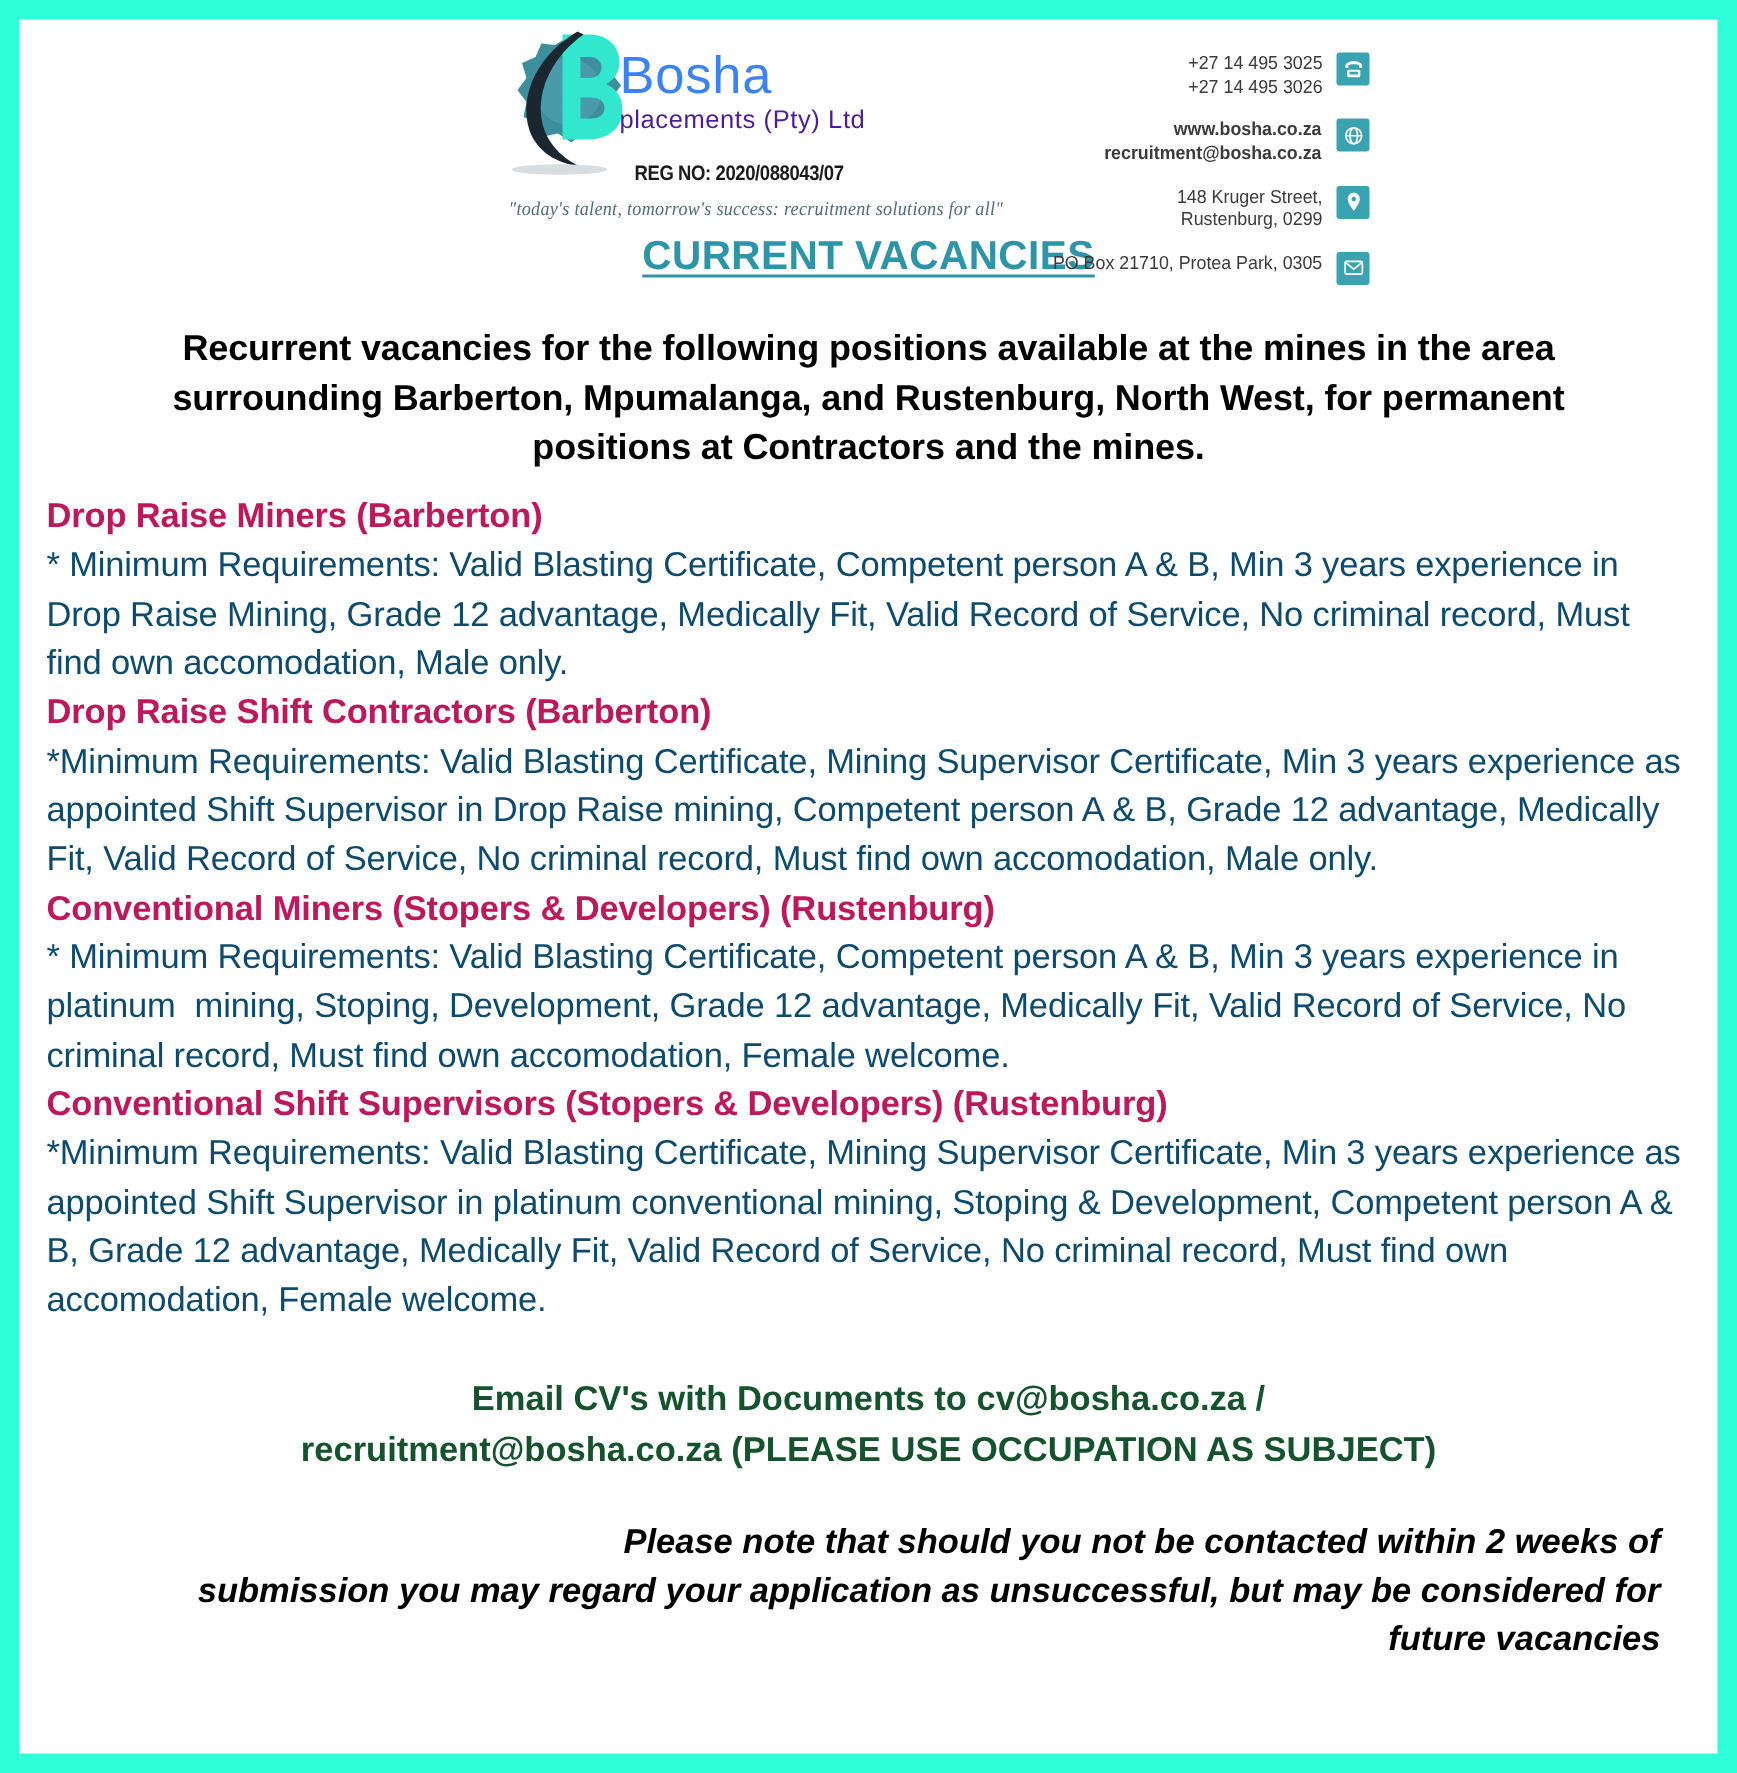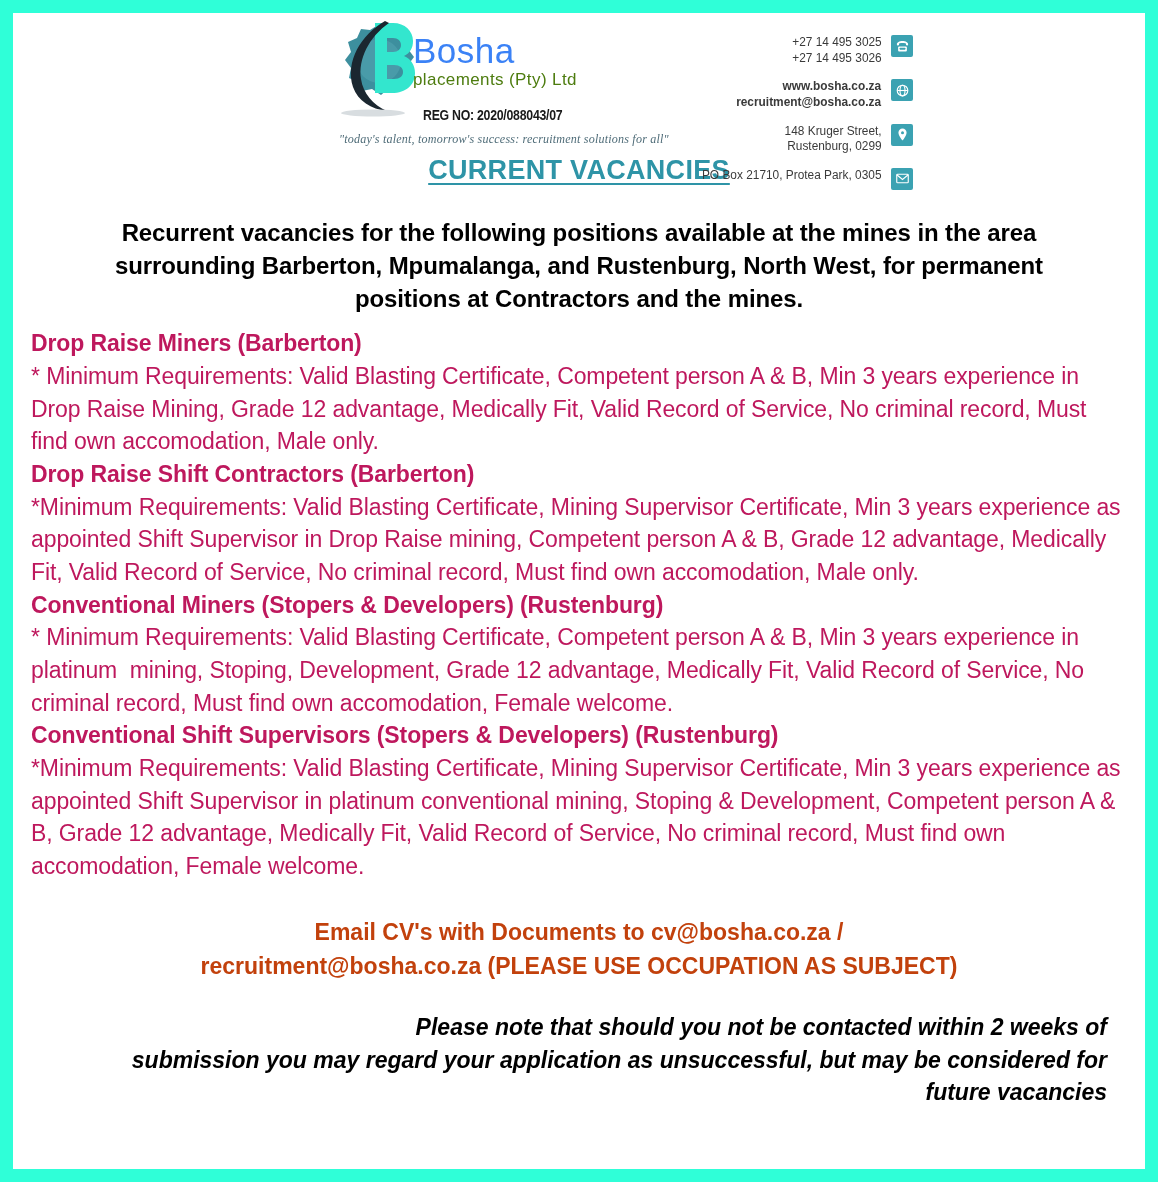--- a/index.html
+++ b/index.html
@@ -67,21 +67,21 @@
     font-size: 35px;
     font-weight: 400;
     color: #3b82f6;
     letter-spacing: 0.5px;
     line-height: 1;
   }
   .wordmark-sub {
     font-family: "Liberation Sans", sans-serif;
     font-size: 17px;
     font-weight: 400;
-    color: #4d7c0f;
+    color: #4c1d95;
     letter-spacing: 0.4px;
     line-height: 1.2;
     margin-top: 2px;
   }
   .reg-no {
     position: absolute;
     left: 100px;
     top: 92px;
     font-family: "Liberation Sans Narrow", "Liberation Sans", sans-serif;
     font-size: 14px;
@@ -181,33 +181,33 @@
     font-size: 23px;
     font-weight: 700;
     color: #be185d;
     line-height: 1.42;
     letter-spacing: -0.1px;
   }
   .job-body {
     font-family: "Liberation Sans Narrow", "Liberation Sans", sans-serif;
     font-size: 23px;
     font-weight: 400;
-    color: #be185d;
+    color: #0c4a6e;
     line-height: 1.42;
     letter-spacing: -0.1px;
     white-space: pre-wrap;
   }
 
   
   .cta {
     text-align: center;
     font-family: "Liberation Sans Narrow", "Liberation Sans", sans-serif;
     font-size: 23px;
     font-weight: 700;
-    color: #c2410c;
+    color: #14532d;
     line-height: 1.45;
     margin: 34px 90px 0 90px;
     white-space: pre-line;
   }
 
   
   .note {
     text-align: right;
     font-family: "Liberation Sans Narrow", "Liberation Sans", sans-serif;
     font-size: 23px;

